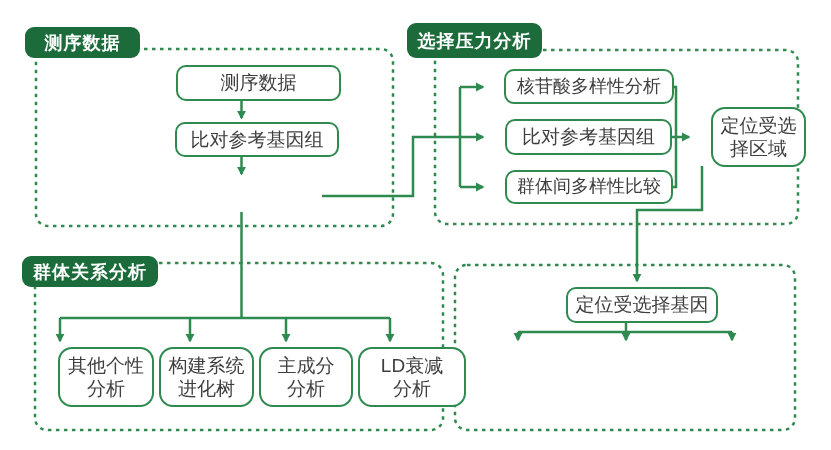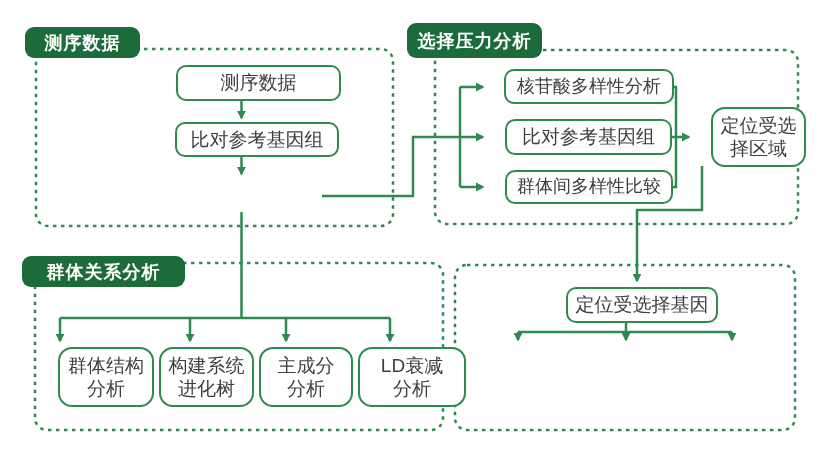--- a/index.html
+++ b/index.html
@@ -72,21 +72,21 @@
       <path d="M626,322 L626,332"></path>
       <path d="M518,332 L732,332"></path>
       <path d="M518,332 L518,340" marker-end="url(#ah)"></path>
       <path d="M626,332 L626,340" marker-end="url(#ah)"></path>
       <path d="M732,332 L732,340" marker-end="url(#ah)"></path>
     </g>
   </svg>
 
   <div class="badge" style="left:25px;top:27px;width:115px;height:31px">测序数据</div>
   <div class="badge" style="left:407px;top:23px;width:135px;height:35px">选择压力分析</div>
-  <div class="badge" style="left:22px;top:256px;width:163px;height:31px">群体关系分析</div>
+  <div class="badge" style="left:22px;top:256px;width:136px;height:31px">群体关系分析</div>
 
   <div class="node" style="left:160px;top:65px;width:165px;height:36px">
     <span>测序数据</span>
   </div>
   <div class="node" style="left:159px;top:122px;width:164px;height:35px">
     <span>比对参考基因组</span>
   </div>
 
   <div class="node" style="left:488px;top:69px;width:170px;height:35px;font-size:18px">
     <span>核苷酸多样性分析</span>
@@ -96,21 +96,21 @@
   </div>
   <div class="node" style="left:489px;top:170px;width:168px;height:34px;font-size:18px">
     <span>群体间多样性比较</span>
   </div>
   <div class="node big" style="left:695px;top:107px;width:95px;height:60px">
     <span>定位受选</span>
     <span>择区域</span>
   </div>
 
   <div class="node big" style="left:42px;top:347px;width:96px;height:60px">
-    <span>群体结构</span>
+    <span>其他个性</span>
     <span>分析</span>
   </div>
   <div class="node big" style="left:143px;top:347px;width:95px;height:60px">
     <span>构建系统</span>
     <span>进化树</span>
   </div>
   <div class="node big" style="left:243px;top:347px;width:94px;height:60px">
     <span>主成分</span>
     <span>分析</span>
   </div>

